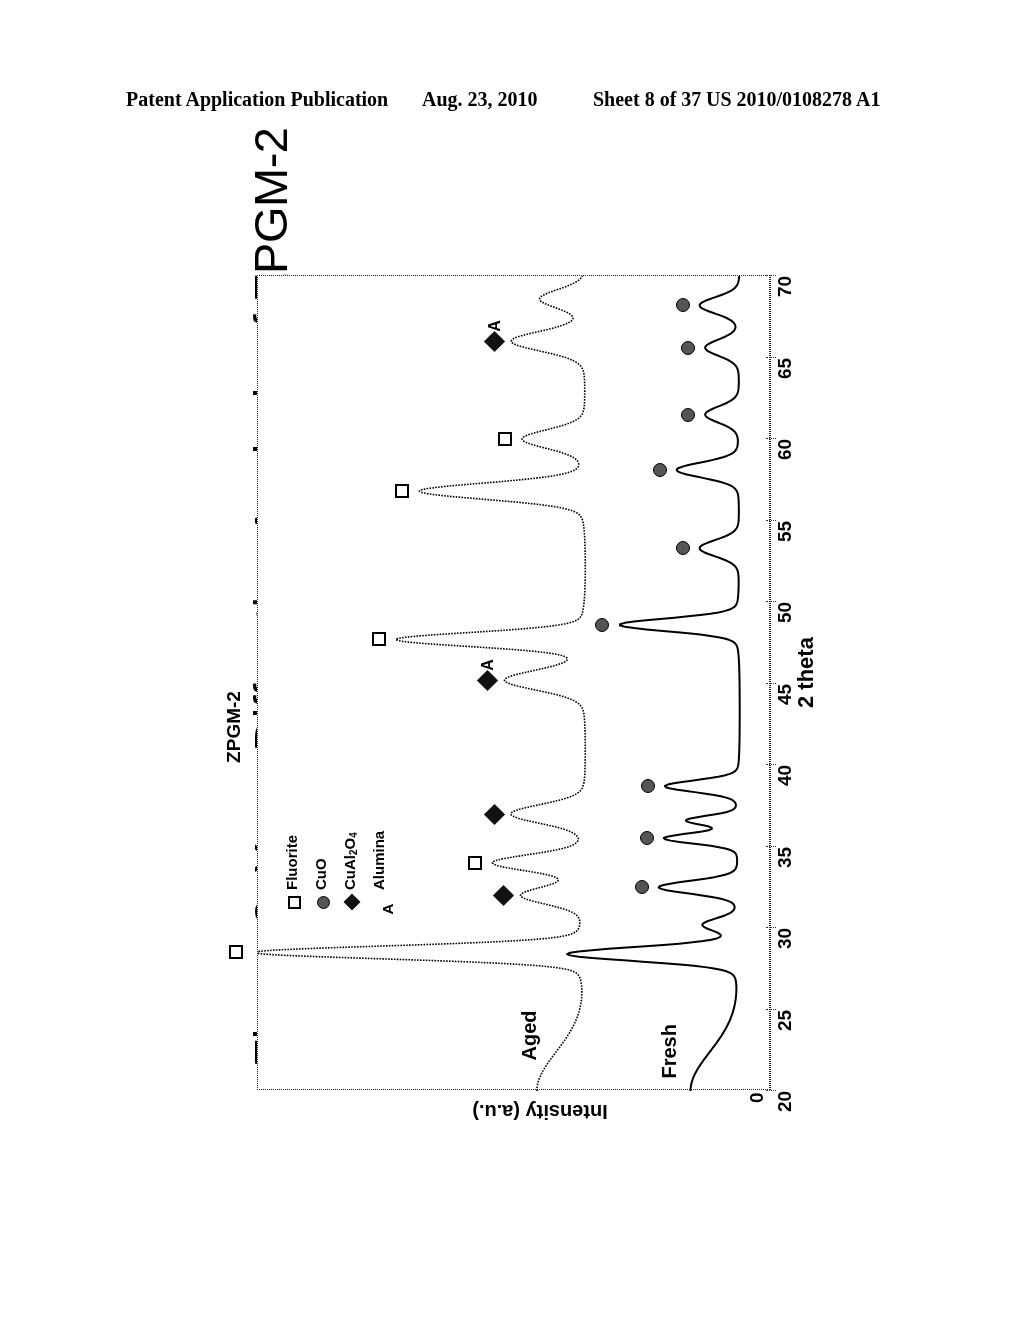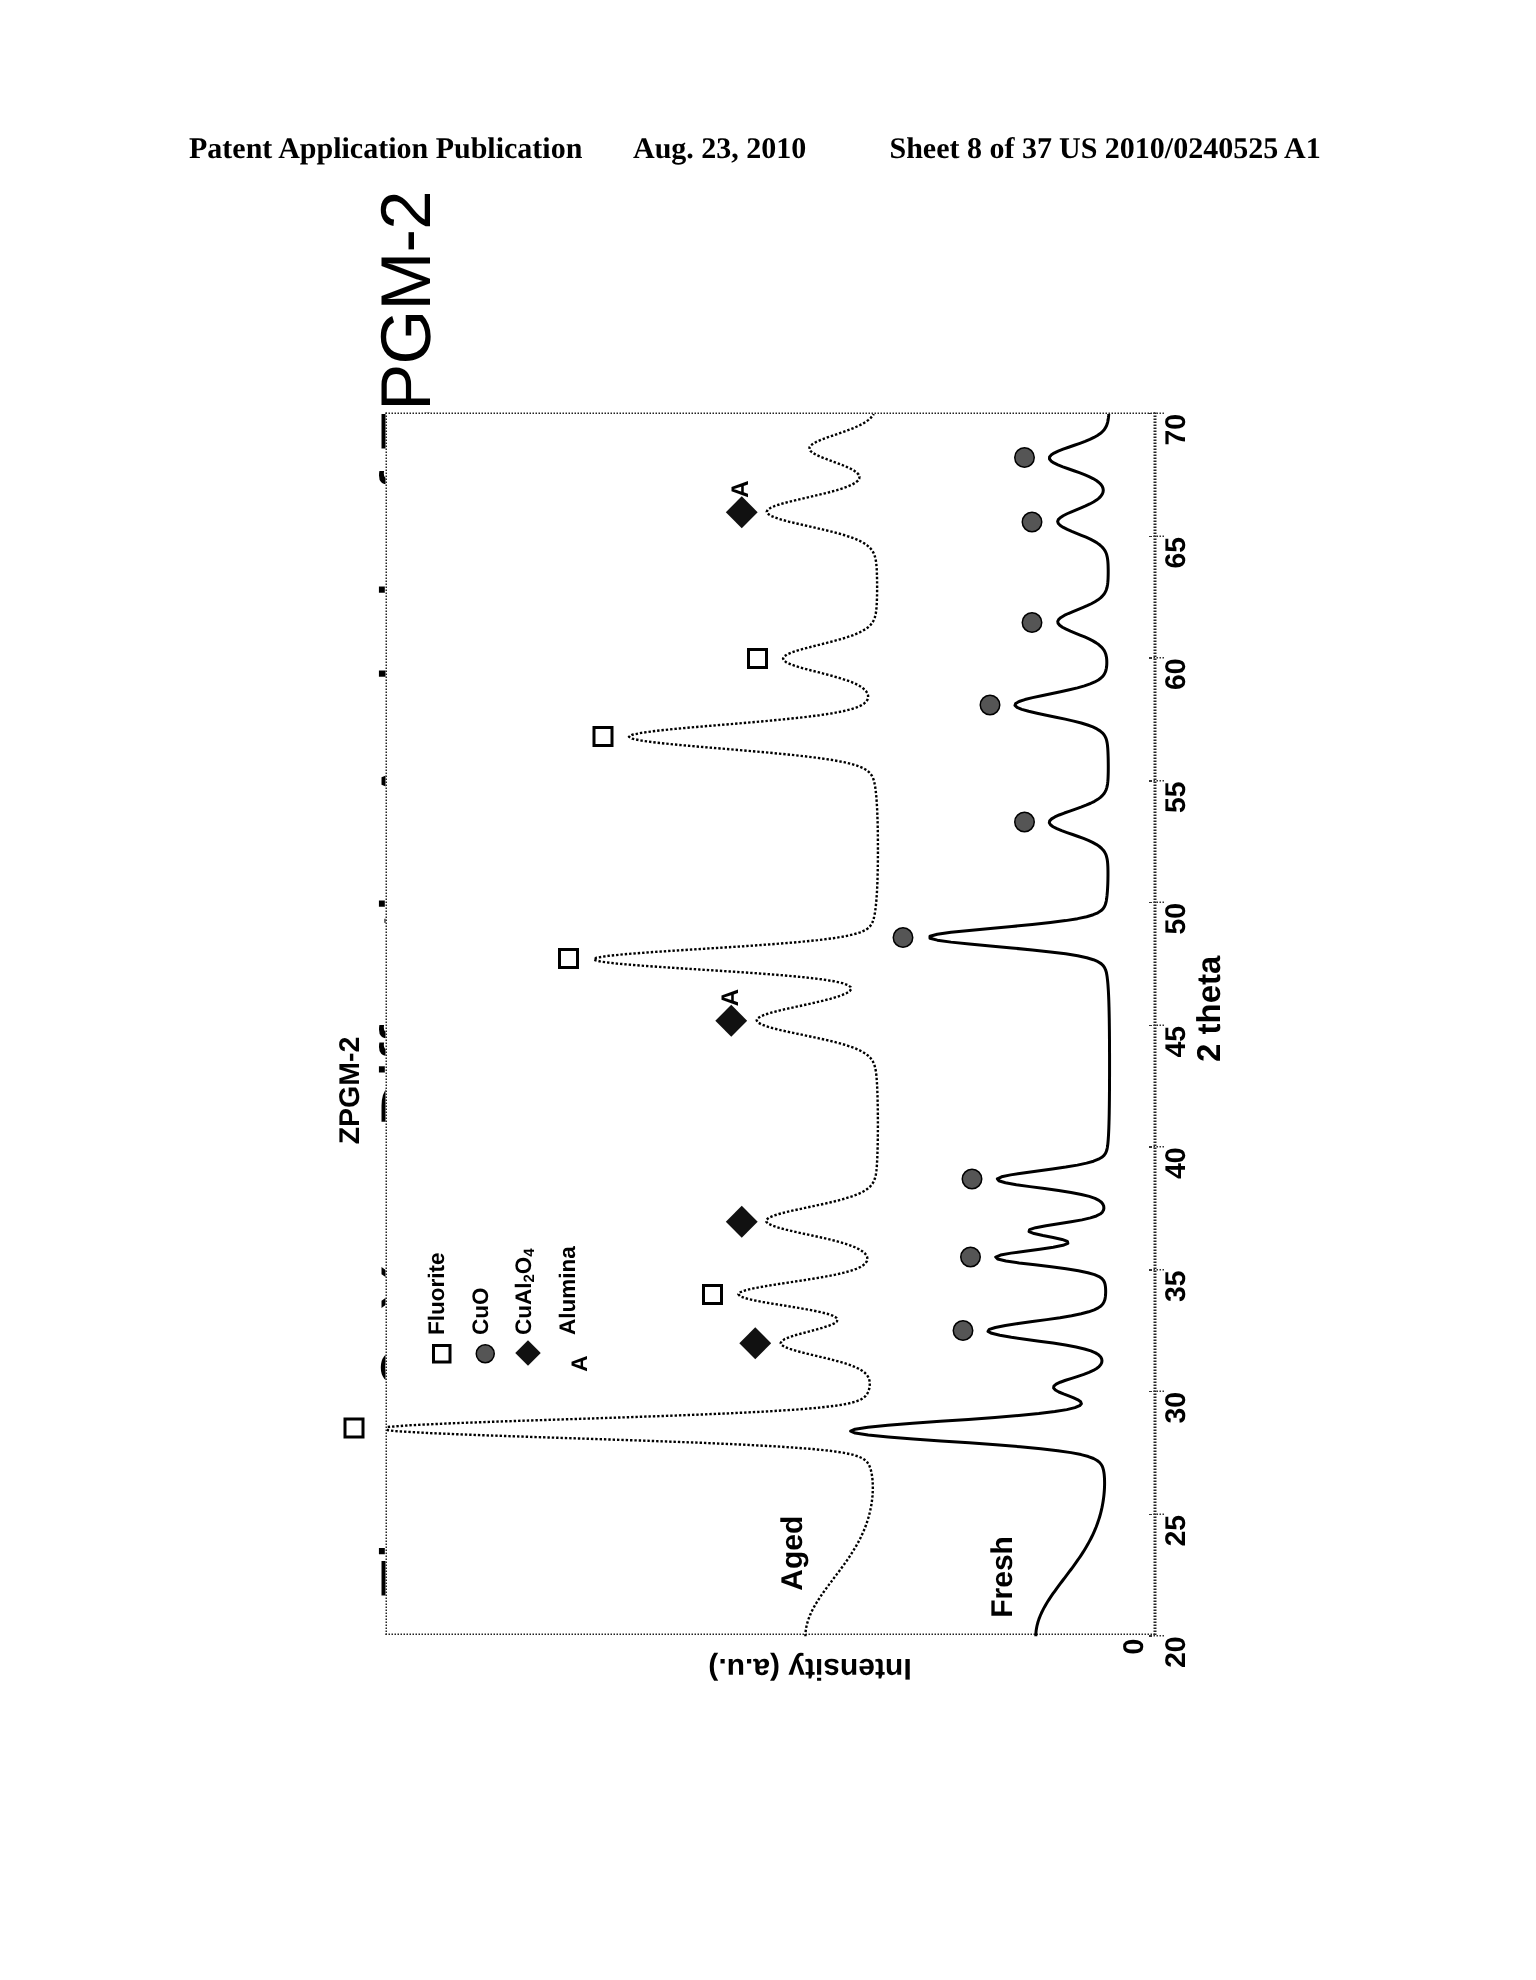--- a/index.html
+++ b/index.html
@@ -168,21 +168,21 @@
     white-space:nowrap;
   }
 </style>
 </head>
 <body>
 
 <div id="patent-header">
   <span class="hdr-pub">Patent Application Publication</span>
   <span class="hdr-date">Aug. 23, 2010</span>
   <span class="hdr-sheet">Sheet 8 of 37</span>
-  <span class="hdr-num">US 2010/0240525 A1</span>
+  <span class="hdr-num">US 2010/0108278 A1</span>
 </div>
 
 <div id="figure-stage">
 
   <div id="figure-title">Figure 8. X-ray Diffraction Analysis of ZPGM-2</div>
   <div id="chart-subtitle">ZPGM-2</div>
 
   <div id="plot-frame">
     <svg id="plot-svg" viewBox="0 0 513 815" preserveAspectRatio="none" aria-hidden="true">
         <polyline points="278.94,815.00 278.96,813.70 279.04,812.39 279.17,811.09 279.36,809.78 279.59,808.48 279.88,807.18 280.23,805.87 280.62,804.57 281.06,803.26 281.55,801.96 282.08,800.66 282.66,799.35 283.28,798.05 283.94,796.74 284.64,795.44 285.38,794.14 286.15,792.83 286.95,791.53 287.78,790.22 288.63,788.92 289.51,787.62 290.42,786.31 291.34,785.01 292.28,783.70 293.23,782.40 294.19,781.10 295.17,779.79 296.15,778.49 297.13,777.18 298.11,775.88 299.10,774.58 300.08,773.27 301.06,771.97 302.03,770.66 303.00,769.36 303.95,768.06 304.89,766.75 305.81,765.45 306.73,764.14 307.62,762.84 308.49,761.54 309.35,760.23 310.19,758.93 311.00,757.62 311.79,756.32 312.56,755.02 313.31,753.71 314.03,752.41 314.72,751.10 315.39,749.80 316.03,748.50 316.65,747.19 317.24,745.89 317.81,744.58 318.35,743.28 318.86,741.98 319.35,740.67 319.81,739.37 320.24,738.06 320.65,736.76 321.04,735.46 321.40,734.15 321.73,732.85 322.04,731.54 322.33,730.24 322.59,728.94 322.83,727.63 323.04,726.33 323.23,725.02 323.40,723.72 323.54,722.42 323.66,721.11 323.75,719.81 323.82,718.50 323.87,717.20 323.89,715.90 323.88,714.59 323.85,713.29 323.78,711.98 323.69,710.68 323.56,709.38 323.39,708.07 323.18,706.77 322.92,705.46 322.61,704.16 322.22,702.86 321.74,701.55 321.10,700.25 320.24,698.94 319.01,697.64 317.19,696.34 314.43,695.03 310.24,693.73 303.93,692.42 294.66,691.12 281.48,689.82 263.45,688.51 239.87,687.21 210.53,685.90 175.93,684.60 137.54,683.30 97.81,681.99 60.06,680.69 28.06,679.38 5.51,678.08 -4.73,676.78 -1.30,675.47 15.34,674.17 43.01,672.86 78.34,671.56 117.50,670.26 156.90,668.95 193.60,667.65 225.66,666.34 252.10,665.04 272.80,663.74 288.27,662.43 299.34,661.13 306.98,659.82 312.10,658.52 315.47,657.22 317.67,655.91 319.11,654.61 320.09,653.30 320.76,652.00 321.24,650.70 321.57,649.39 321.77,648.09 321.86,646.78 321.81,645.48 321.60,644.18 321.20,642.87 320.55,641.57 319.59,640.26 318.27,638.96 316.49,637.66 314.21,636.35 311.36,635.05 307.91,633.74 303.86,632.44 299.25,631.14 294.17,629.83 288.77,628.53 283.26,627.22 277.88,625.92 272.90,624.62 268.63,623.31 265.33,622.01 263.22,620.70 262.45,619.40 263.07,618.10 265.01,616.79 268.11,615.49 272.13,614.18 276.78,612.88 281.72,611.58 286.62,610.27 291.15,608.97 295.04,607.66 298.01,606.36 299.86,605.06 300.40,603.75 299.53,602.45 297.18,601.14 293.35,599.84 288.13,598.54 281.68,597.23 274.29,595.93 266.32,594.62 258.24,593.32 250.57,592.02 243.87,590.71 238.65,589.41 235.36,588.10 234.28,586.80 235.52,585.50 239.00,584.19 244.43,582.89 251.40,581.58 259.41,580.28 267.95,578.98 276.53,577.67 284.75,576.37 292.29,575.06 298.95,573.76 304.62,572.46 309.28,571.15 312.97,569.85 315.78,568.54 317.82,567.24 319.20,565.94 319.99,564.63 320.28,563.33 320.11,562.02 319.48,560.72 318.39,559.42 316.80,558.11 314.68,556.81 311.98,555.50 308.66,554.20 304.70,552.90 300.13,551.59 294.99,550.29 289.37,548.98 283.44,547.68 277.38,546.38 271.43,545.07 265.88,543.77 261.00,542.46 257.06,541.16 254.29,539.86 252.89,538.55 252.93,537.25 254.42,535.94 257.27,534.64 261.30,533.34 266.27,532.03 271.92,530.73 277.96,529.42 284.12,528.12 290.16,526.82 295.88,525.51 301.15,524.21 305.86,522.90 309.95,521.60 313.44,520.30 316.33,518.99 318.69,517.69 320.57,516.38 322.04,515.08 323.18,513.78 324.05,512.47 324.70,511.17 325.20,509.86 325.57,508.56 325.86,507.26 326.08,505.95 326.25,504.65 326.39,503.34 326.50,502.04 326.60,500.74 326.68,499.43 326.75,498.13 326.82,496.82 326.87,495.52 326.93,494.22 326.97,492.91 327.01,491.61 327.05,490.30 327.08,489.00 327.11,487.70 327.14,486.39 327.16,485.09 327.19,483.78 327.20,482.48 327.22,481.18 327.23,479.87 327.24,478.57 327.25,477.26 327.25,475.96 327.26,474.66 327.26,473.35 327.26,472.05 327.25,470.74 327.25,469.44 327.24,468.14 327.23,466.83 327.21,465.53 327.20,464.22 327.18,462.92 327.16,461.62 327.14,460.31 327.11,459.01 327.08,457.70 327.05,456.40 327.01,455.10 326.97,453.79 326.93,452.49 326.88,451.18 326.83,449.88 326.77,448.58 326.71,447.27 326.63,445.97 326.55,444.66 326.46,443.36 326.36,442.06 326.23,440.75 326.08,439.45 325.90,438.14 325.67,436.84 325.38,435.54 325.01,434.23 324.53,432.93 323.89,431.62 323.08,430.32 322.02,429.02 320.66,427.71 318.95,426.41 316.82,425.10 314.20,423.80 311.05,422.50 307.32,421.19 303.01,419.89 298.12,418.58 292.70,417.28 286.86,415.98 280.71,414.67 274.44,413.37 268.27,412.06 262.43,410.76 257.17,409.46 252.74,408.15 249.37,406.85 247.23,405.54 246.44,404.24 247.04,402.94 248.99,401.63 252.17,400.33 256.40,399.02 261.46,397.72 267.08,396.42 273.03,395.11 279.04,393.81 284.91,392.50 290.44,391.20 295.48,389.90 299.91,388.59 303.62,387.29 306.52,385.98 308.51,384.68 309.45,383.38 309.14,382.07 307.33,380.77 303.71,379.46 297.91,378.16 289.59,376.86 278.47,375.55 264.43,374.25 247.65,372.94 228.64,371.64 208.30,370.34 187.92,369.03 169.08,367.73 153.47,366.42 142.66,365.12 137.84,363.82 139.56,362.51 147.65,361.21 161.20,359.90 178.82,358.60 198.84,357.30 219.62,355.99 239.73,354.69 258.07,353.38 273.96,352.08 287.11,350.78 297.54,349.47 305.50,348.17 311.37,346.86 315.57,345.56 318.51,344.26 320.53,342.95 321.92,341.65 322.88,340.34 323.57,339.04 324.08,337.74 324.47,336.43 324.78,335.13 325.05,333.82 325.28,332.52 325.48,331.22 325.66,329.91 325.82,328.61 325.96,327.30 326.10,326.00 326.21,324.70 326.32,323.39 326.42,322.09 326.51,320.78 326.59,319.48 326.67,318.18 326.73,316.87 326.80,315.57 326.85,314.26 326.91,312.96 326.95,311.66 327.00,310.35 327.04,309.05 327.07,307.74 327.10,306.44 327.13,305.14 327.16,303.83 327.18,302.53 327.20,301.22 327.22,299.92 327.24,298.62 327.25,297.31 327.26,296.01 327.27,294.70 327.28,293.40 327.28,292.10 327.28,290.79 327.28,289.49 327.28,288.18 327.28,286.88 327.27,285.58 327.26,284.27 327.25,282.97 327.24,281.66 327.23,280.36 327.21,279.06 327.19,277.75 327.16,276.45 327.14,275.14 327.11,273.84 327.08,272.54 327.04,271.23 327.01,269.93 326.96,268.62 326.92,267.32 326.87,266.02 326.81,264.71 326.75,263.41 326.68,262.10 326.61,260.80 326.53,259.50 326.44,258.19 326.35,256.89 326.24,255.58 326.13,254.28 326.00,252.98 325.86,251.67 325.71,250.37 325.53,249.06 325.32,247.76 325.08,246.46 324.79,245.15 324.42,243.85 323.94,242.54 323.30,241.24 322.43,239.94 321.23,238.63 319.57,237.33 317.28,236.02 314.17,234.72 310.02,233.42 304.58,232.11 297.63,230.81 289.00,229.50 278.59,228.20 266.42,226.90 252.67,225.59 237.72,224.29 222.13,222.98 206.65,221.68 192.13,220.38 179.52,219.07 169.72,217.77 163.49,216.46 161.34,215.16 163.44,213.86 169.62,212.55 179.37,211.25 191.93,209.94 206.39,208.64 221.82,207.34 237.35,206.03 252.24,204.73 265.92,203.42 278.02,202.12 288.36,200.82 296.91,199.51 303.76,198.21 309.08,196.90 313.11,195.60 316.05,194.30 318.12,192.99 319.51,191.69 320.34,190.38 320.73,189.08 320.73,187.78 320.37,186.47 319.65,185.17 318.54,183.86 317.00,182.56 315.00,181.26 312.49,179.95 309.46,178.65 305.88,177.34 301.80,176.04 297.27,174.74 292.39,173.43 287.32,172.13 282.24,170.82 277.37,169.52 272.95,168.22 269.21,166.91 266.37,165.61 264.61,164.30 264.04,163.00 264.70,161.70 266.57,160.39 269.51,159.09 273.35,157.78 277.88,156.48 282.87,155.18 288.06,153.87 293.25,152.57 298.25,151.26 302.92,149.96 307.14,148.66 310.87,147.35 314.08,146.05 316.78,144.74 318.99,143.44 320.77,142.14 322.18,140.83 323.28,139.53 324.11,138.22 324.75,136.92 325.23,135.62 325.58,134.31 325.85,133.01 326.06,131.70 326.21,130.40 326.33,129.10 326.42,127.79 326.50,126.49 326.56,125.18 326.61,123.88 326.65,122.58 326.68,121.27 326.71,119.97 326.73,118.66 326.74,117.36 326.75,116.06 326.75,114.75 326.74,113.45 326.73,112.14 326.72,110.84 326.69,109.54 326.66,108.23 326.62,106.93 326.58,105.62 326.52,104.32 326.45,103.02 326.36,101.71 326.24,100.41 326.10,99.10 325.91,97.80 325.66,96.50 325.34,95.19 324.92,93.89 324.35,92.58 323.62,91.28 322.66,89.98 321.43,88.67 319.86,87.37 317.90,86.06 315.50,84.76 312.60,83.46 309.17,82.15 305.19,80.85 300.68,79.54 295.68,78.24 290.28,76.94 284.61,75.63 278.83,74.33 273.13,73.02 267.74,71.72 262.90,70.42 258.84,69.11 255.76,67.81 253.83,66.50 253.15,65.20 253.77,63.90 255.65,62.59 258.67,61.29 262.68,59.98 267.45,58.68 272.76,57.38 278.37,56.07 284.05,54.77 289.58,53.46 294.81,52.16 299.58,50.86 303.80,49.55 307.38,48.25 310.29,46.94 312.50,45.64 314.01,44.34 314.82,43.03 314.96,41.73 314.43,40.42 313.26,39.12 311.50,37.82 309.19,36.51 306.40,35.21 303.23,33.90 299.79,32.60 296.22,31.30 292.69,29.99 289.36,28.69 286.43,27.38 284.07,26.08 282.43,24.78 281.61,23.47 281.67,22.17 282.63,20.86 284.41,19.56 286.92,18.26 290.01,16.95 293.51,15.65 297.25,14.34 301.06,13.04 304.80,11.74 308.35,10.43 311.61,9.13 314.52,7.82 317.06,6.52 319.22,5.22 321.02,3.91 322.48,2.61 323.65,1.30 324.58,0.00" fill="none" stroke="#000" stroke-width="1.6" stroke-dasharray="1.6 1.3" stroke-linejoin="round"></polyline>

